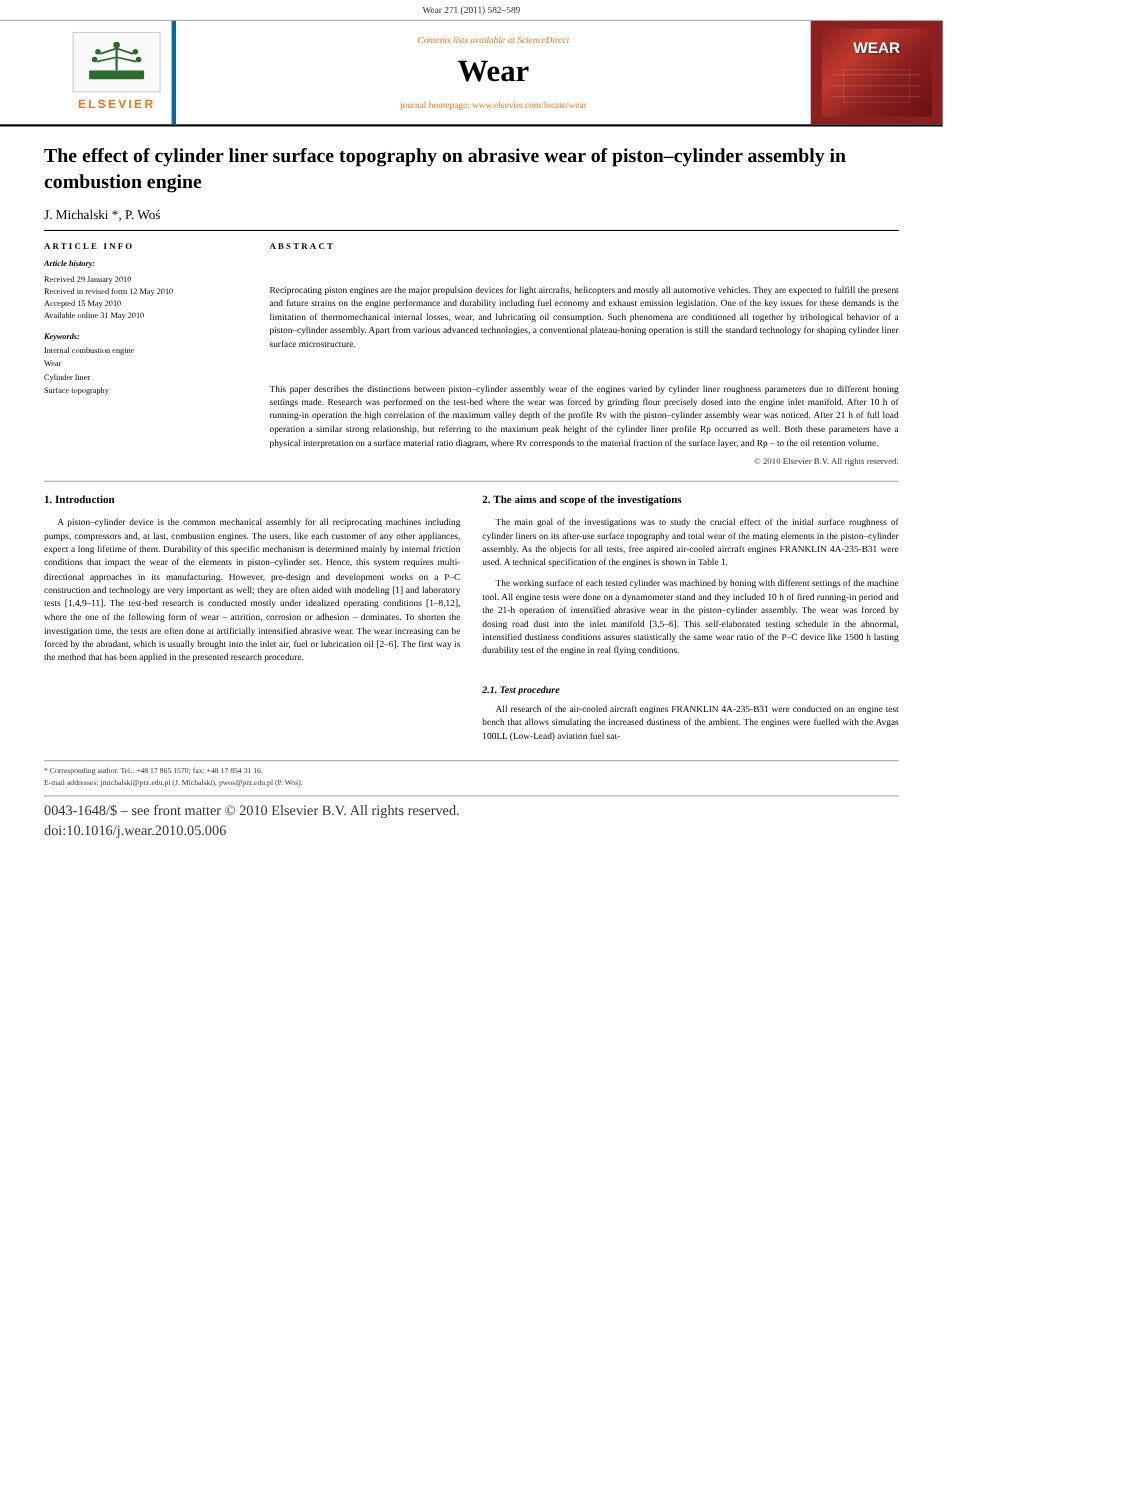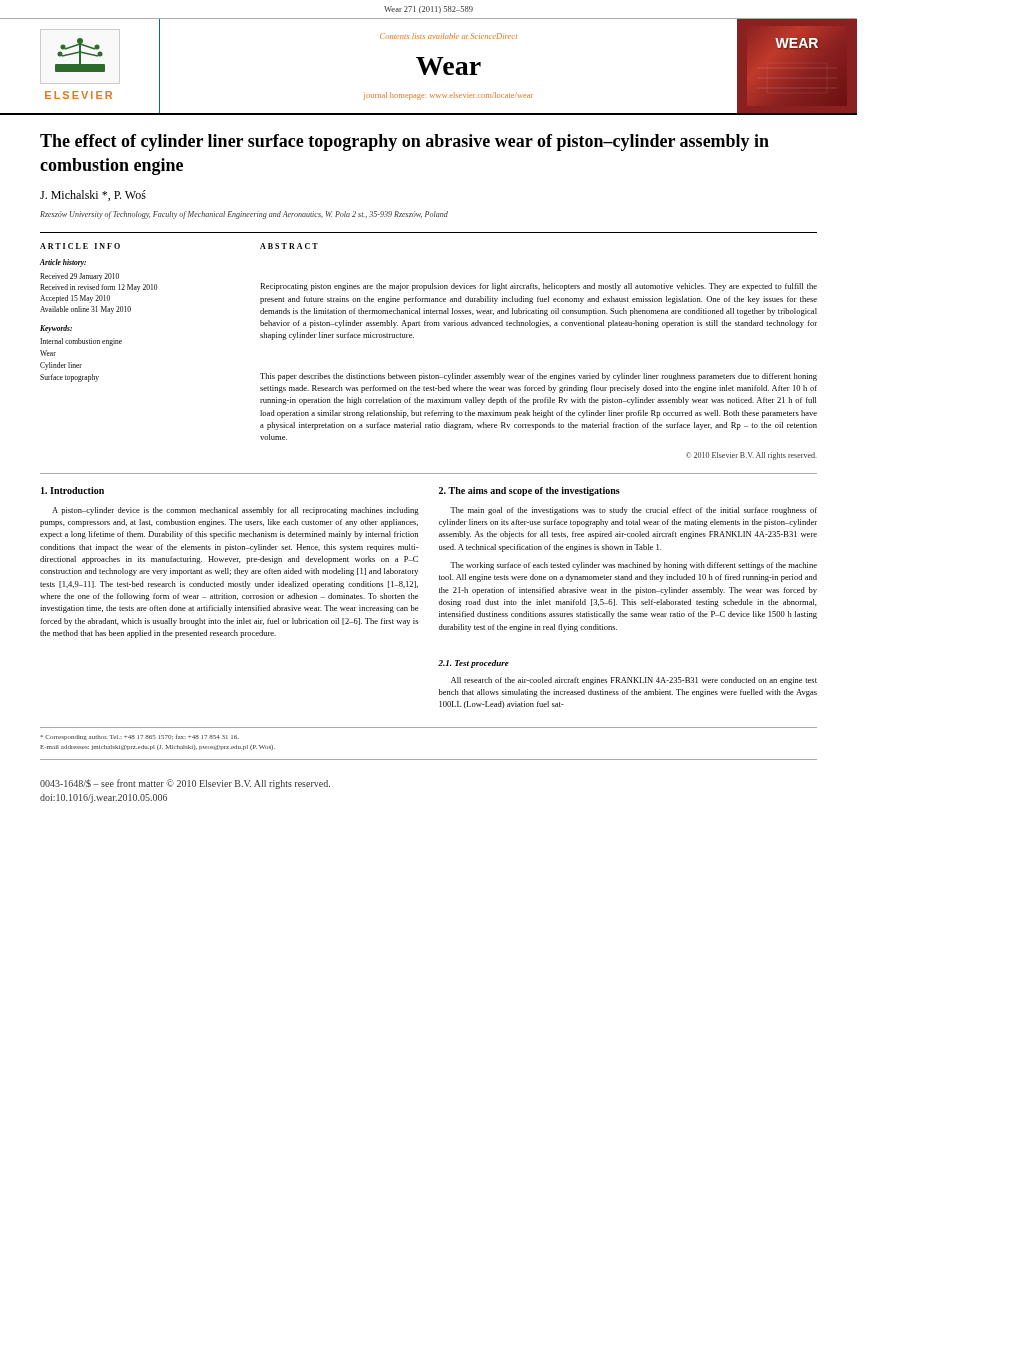--- a/index.html
+++ b/index.html
@@ -33,22 +33,22 @@
       align-items: stretch;
       border-bottom: 2px solid #000;
       margin: 0;
     }
 
     .journal-header-left {
       width: 160px;
       padding: 10px;
       display: flex;
       align-items: center;
-      justify-content: center;
-      border-right: 1px solid #0369a1;
+      justify-content: flex-end;
+      border-right: 4px solid #0369a1;
     }
 
     .elsevier-logo {
       display: flex;
       flex-direction: column;
       align-items: center;
     }
 
     .elsevier-emblem {
       width: 80px;
@@ -160,21 +160,21 @@
     .affiliation {
       font-size: 8px;
       font-style: italic;
       color: #333;
       margin-bottom: 12px;
     }
 
     
     .article-columns {
       display: flex;
-      gap: 20px;
+      gap: 5px;
       margin-bottom: 12px;
       border-top: 1px solid #000;
       padding-top: 8px;
     }
 
     .article-info-col {
       width: 200px;
       min-width: 200px;
     }
 
@@ -292,22 +292,22 @@
 
     .footnote-text {
       font-size: 7px;
       color: #333;
       line-height: 1.5;
     }
 
     .bottom-bar {
       border-top: 1px solid #aaa;
       margin-top: 6px;
-      padding-top: 17px;
-      font-size: 10px;
+      padding-top: 4px;
+      font-size: 13px;
       color: #333;
     }
   </style>
 </head>
 <body>
 
 <div class="page-wrapper">
 
   <div class="top-bar">
     <span>Wear 271 (2011) 582–589</span>
@@ -361,21 +361,20 @@
   </div>
 
   <div class="article-content">
 
     <div class="article-title">The effect of cylinder liner surface topography on abrasive wear of piston–cylinder assembly in combustion engine</div>
 
     <div class="authors">
       <span>J. Michalski *, P. Woś</span>
     </div>
 
-    <div class="affiliation">Rzeszów University of Technology, Faculty of Mechanical Engineering and Aeronautics, W. Pola 2 st., 35-939 Rzeszów, Poland</div>
 
     <div class="article-columns">
 
       <div class="article-info-col">
         <div class="section-label">ARTICLE INFO</div>
 
         <div class="info-subsection">
           <div class="info-label">Article history:</div>
           <div class="info-date">Received 29 January 2010</div>
           <div class="info-date">Received in revised form 12 May 2010</div>

